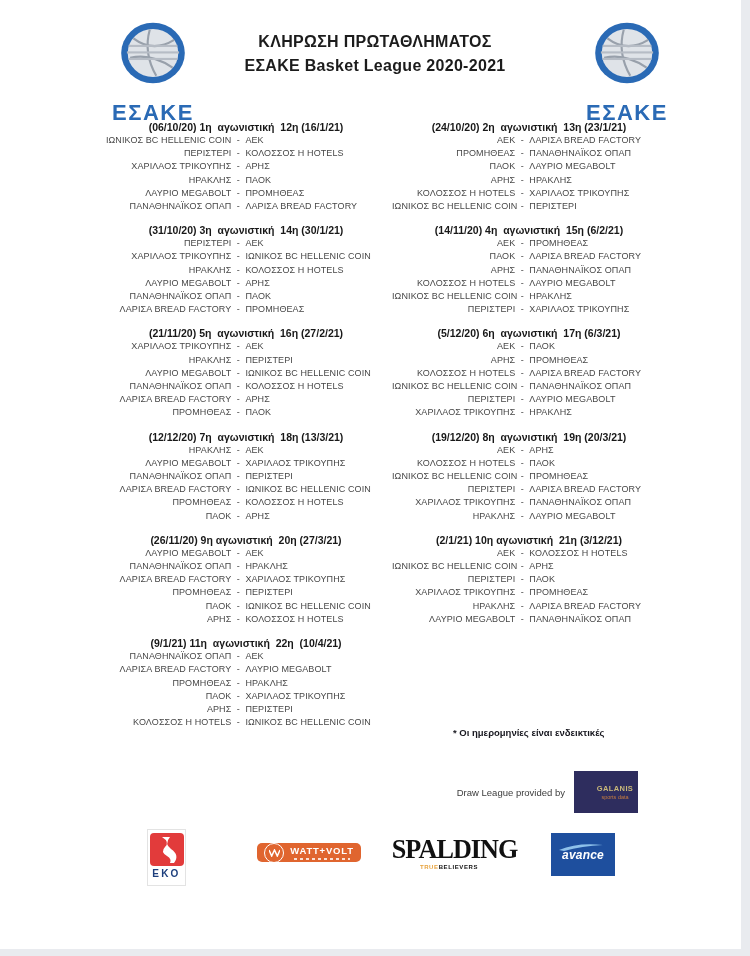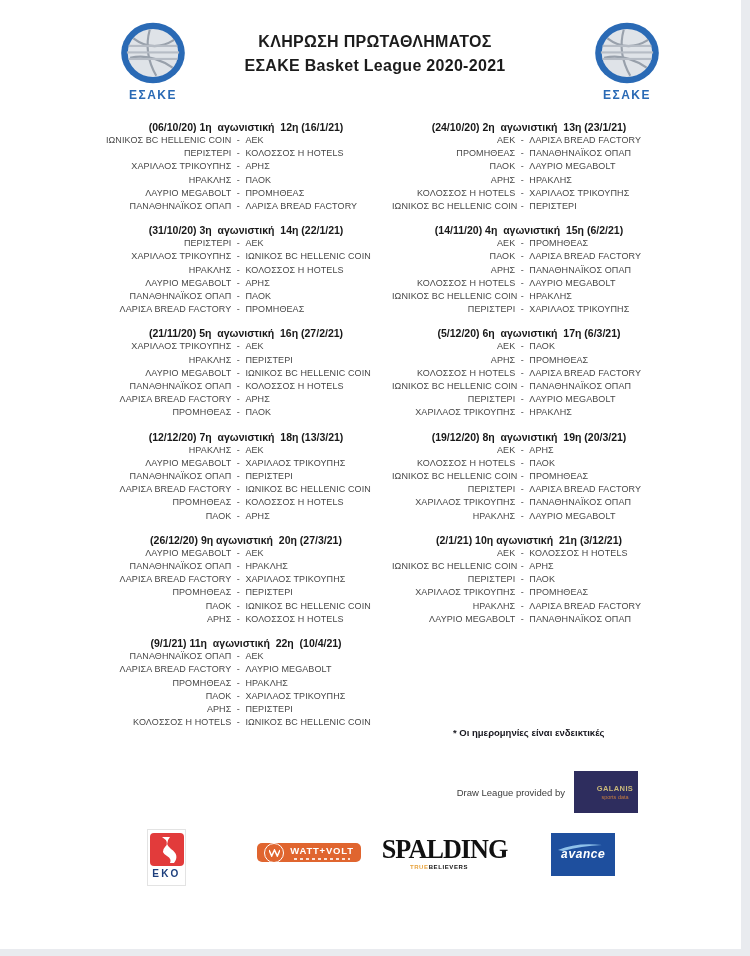--- a/index.html
+++ b/index.html
@@ -7,21 +7,21 @@
         font-family:"Liberation Sans",sans-serif;}
   .edge-right{position:absolute;top:0;right:0;width:9px;height:100%;background:var(--edge_gray,#e9ebef);}
   .edge-bottom{position:absolute;left:0;bottom:0;width:100%;height:7px;background:var(--edge_gray,#e9ebef);}
 
   
   .header-title{position:absolute;top:30px;left:0;width:100%;text-align:center;}
   .title-line{font-size:16px;font-weight:bold;color:#1c1c1c;line-height:24px;letter-spacing:.3px;}
   .esake-logo{position:absolute;top:22px;width:86px;text-align:center;}
   .esake-left{left:110px;}
   .esake-right{left:584px;}
-  .esake-text{font-size:12px;font-weight:bold;color:var(--esake_blue,#2a6ab5);letter-spacing:1.5px;margin-top:0px;}
+  .esake-text{font-size:22px;font-weight:bold;color:var(--esake_blue,#2a6ab5);letter-spacing:1.5px;margin-top:12px;}
 
   
   .fixtures{position:absolute;top:121px;left:100px;width:566px;display:grid;grid-template-columns:292px 274px;}
   .round{margin-bottom:11px;}
   .round-header{font-size:10.5px;font-weight:bold;color:#181818;text-align:center;line-height:13px;margin:0;white-space:pre;}
   .match{display:grid;grid-template-columns:45% 14px 1fr;font-size:9px;color:#474747;line-height:13.2px;letter-spacing:.1px;}
   .match .home{text-align:right;white-space:nowrap;}
   .match .dash{text-align:center;}
   .match .away{text-align:left;white-space:nowrap;}
 
@@ -40,29 +40,29 @@
   .eko-label{font-size:10px;font-weight:bold;color:var(--eko_blue,#1d3f7d);letter-spacing:2.5px;margin-top:2px;}
 
   .watt{position:absolute;left:257px;top:843px;width:104px;height:19px;background:var(--wattvolt_orange,#e0652f);
         border-radius:5px;display:flex;align-items:center;justify-content:center;gap:6px;}
   .watt-circle{width:18px;height:18px;border:1.6px solid #fff;border-radius:50%;display:flex;align-items:center;justify-content:center;flex:none;}
   .watt-texts{display:flex;flex-direction:column;align-items:center;}
   .watt-text{color:#fff;font-weight:bold;font-size:9.5px;letter-spacing:.8px;line-height:11px;}
   .watt-fineprint{width:56px;height:2px;margin-top:2px;
         background:repeating-linear-gradient(90deg,rgba(255,255,255,.8) 0 3px,transparent 3px 6px);}
 
-  .spalding{position:absolute;left:380px;top:835px;width:118px;text-align:center;}
+  .spalding{position:absolute;left:390px;top:835px;width:118px;text-align:center;}
   .spalding-word{font-family:"Liberation Serif",serif;font-weight:bold;font-size:27px;line-height:29px;
         color:var(--spalding_black,#111);letter-spacing:-1px;transform:scaleX(.97);}
   .spalding-tag{font-size:6px;font-weight:bold;letter-spacing:.6px;margin-top:0;}
   .spalding-tag .true{color:var(--spalding_orange,#e8a33d);}
   .spalding-tag .believers{color:#111;}
 
   .avance{position:absolute;left:551px;top:833px;width:64px;height:43px;background:var(--avance_blue,#1e4f9e);
-        display:flex;align-items:center;justify-content:center;font-family:Liberation Mono, monospace;}
+        display:flex;align-items:center;justify-content:center;}
   .avance-inner{position:relative;color:#fff;font-style:italic;font-weight:bold;font-size:12px;letter-spacing:.2px;}
   .avance-swoosh{position:absolute;left:-4px;top:-6px;width:46px;height:10px;}
 </style>
 </head>
 <body>
 
 <div class="page">
 
   <div class="edge-right"></div>
   <div class="edge-bottom"></div>
@@ -141,21 +141,21 @@
 
   <div class="match">
     <span class="home">ΠΑΝΑΘΗΝΑΪΚΟΣ ΟΠΑΠ</span>
     <span class="dash">-</span>
     <span class="away">ΛΑΡΙΣΑ BREAD FACTORY</span>
   </div>
 </div>
   </section>
 
   <section class="round">
-    <h3 class="round-header">(31/10/20) 3η  αγωνιστική  14η (22/1/21)</h3>
+    <h3 class="round-header">(31/10/20) 3η  αγωνιστική  14η (30/1/21)</h3>
     <div class="matches">
   <div class="match">
     <span class="home">ΠΕΡΙΣΤΕΡΙ</span>
     <span class="dash">-</span>
     <span class="away">ΑΕΚ</span>
   </div>
 
   <div class="match">
     <span class="home">ΧΑΡΙΛΑΟΣ ΤΡΙΚΟΥΠΗΣ</span>
     <span class="dash">-</span>
@@ -264,21 +264,21 @@
 
   <div class="match">
     <span class="home">ΠΑΟΚ</span>
     <span class="dash">-</span>
     <span class="away">ΑΡΗΣ</span>
   </div>
 </div>
   </section>
 
   <section class="round">
-    <h3 class="round-header">(26/12/20) 9η αγωνιστική  20η (27/3/21)</h3>
+    <h3 class="round-header">(26/11/20) 9η αγωνιστική  20η (27/3/21)</h3>
     <div class="matches">
   <div class="match">
     <span class="home">ΛΑΥΡΙΟ MEGABOLT</span>
     <span class="dash">-</span>
     <span class="away">ΑΕΚ</span>
   </div>
 
   <div class="match">
     <span class="home">ΠΑΝΑΘΗΝΑΪΚΟΣ ΟΠΑΠ</span>
     <span class="dash">-</span>

